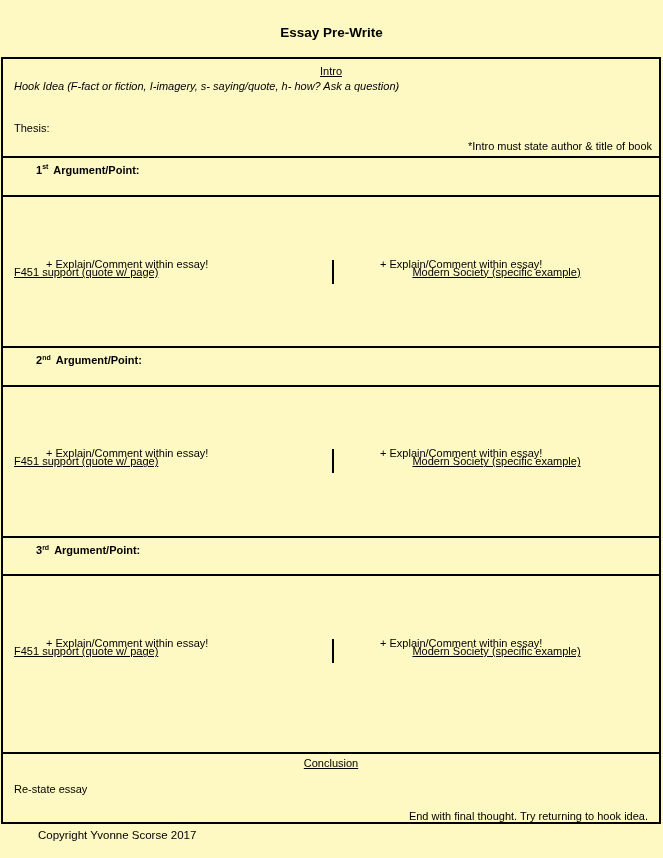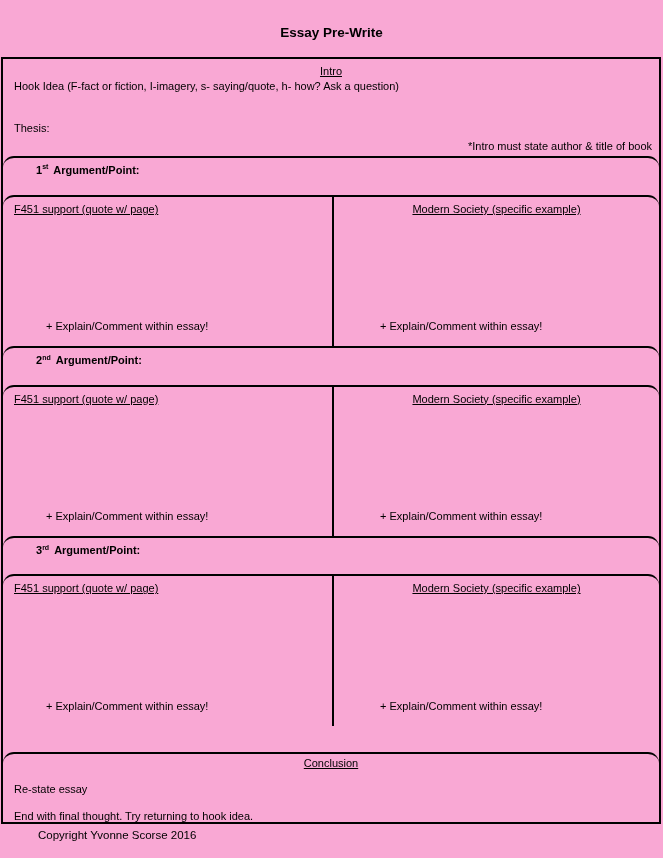--- a/index.html
+++ b/index.html
@@ -1,21 +1,21 @@
 <!DOCTYPE html>
 <html><head>
 <meta charset="utf-8">
 <style>
   * { margin: 0; padding: 0; box-sizing: border-box; }
   html, body { background: #e9e9e9; }
   .page {
     position: relative;
     width: 663px;
     height: 858px;
-    background: #f9a8d4;
+    background: #fef9c3;
     font-family: "Liberation Sans", sans-serif;
     color: #000;
     font-size: 11px;
     line-height: 14px;
     margin: 0 auto;
     overflow: hidden;
   }
   .doc-title {
     position: absolute;
     top: 25px;
@@ -29,28 +29,28 @@
   .worksheet {
     position: absolute;
     top: 57px;
     left: 1px;
     width: 660px;
     height: 767px;
     border: 2px solid #000;
     display: flex;
     flex-direction: column;
   }
-  .row { border-top: 2px solid #000; border-radius: 11px; }
+  .row { border-top: 2px solid #000; }
   .row.first { border-top: none; }
 
   
   .intro-row { height: 116px; position: relative; padding: 5px 11px 4px 11px; }
   .intro-heading { text-align: center; }
   .underlined { text-decoration: underline; }
-  .hook-line { margin-top: 1px; }
+  .hook-line { margin-top: 1px; font-style: italic; }
   .thesis-line { margin-top: 28px; }
   .intro-note {
     position: absolute;
     right: 7px;
     bottom: 3px;
     margin-top: 8px;
   }
 
   
   .arg-header { padding: 5px 11px 0 33px; font-weight: bold; }
@@ -58,39 +58,39 @@
   .arg-header-2 { height: 45px; }
   .arg-header-3 { height: 45px; }
   .arg-header sup {
     font-size: 7px;
     line-height: 0;
     vertical-align: super;
     margin-right: 5px;
   }
 
   
-  .support-row { height: 184px; display: flex; }
+  .support-row { height: 184px; display: flex; align-items: center; }
   .support-cell { position: relative; padding: 5px 11px; }
   .cell-left { width: 329px; }
   .cell-right { flex: 1; border-left: 2px solid #000; }
   .cell-heading-left { text-align: left; }
   .cell-heading-right { text-align: center; }
   .explain-note {
     position: absolute;
     left: 11px;
     bottom: 13px;
     margin-left: 32px;
   }
   .cell-right .explain-note { left: 14px; }
 
   
   .conclusion-row { height: 70px; padding: 2px 11px 0 11px; margin-top: 26px; }
   .conclusion-heading { text-align: center; }
   .restate-line { margin-top: 12px; }
-  .final-line { margin-top: 13px; }
+  .final-line { margin-top: 13px; text-align: right; }
 
   .copyright-line {
     position: absolute;
     top: 828px;
     left: 38px;
     font-size: 11.5px;
   }
 </style>
 </head>
 <body>
@@ -167,15 +167,15 @@
     <div class="row conclusion-row">
       <div class="conclusion-heading">
         <span class="underlined">Conclusion</span>
       </div>
       <div class="restate-line">Re-state essay</div>
       <div class="final-line">End with final thought. Try returning to hook idea.</div>
     </div>
 
   </div>
 
-  <div class="copyright-line">Copyright Yvonne Scorse 2016</div>
+  <div class="copyright-line">Copyright Yvonne Scorse 2017</div>
 
 </div>
 
 </body></html>

